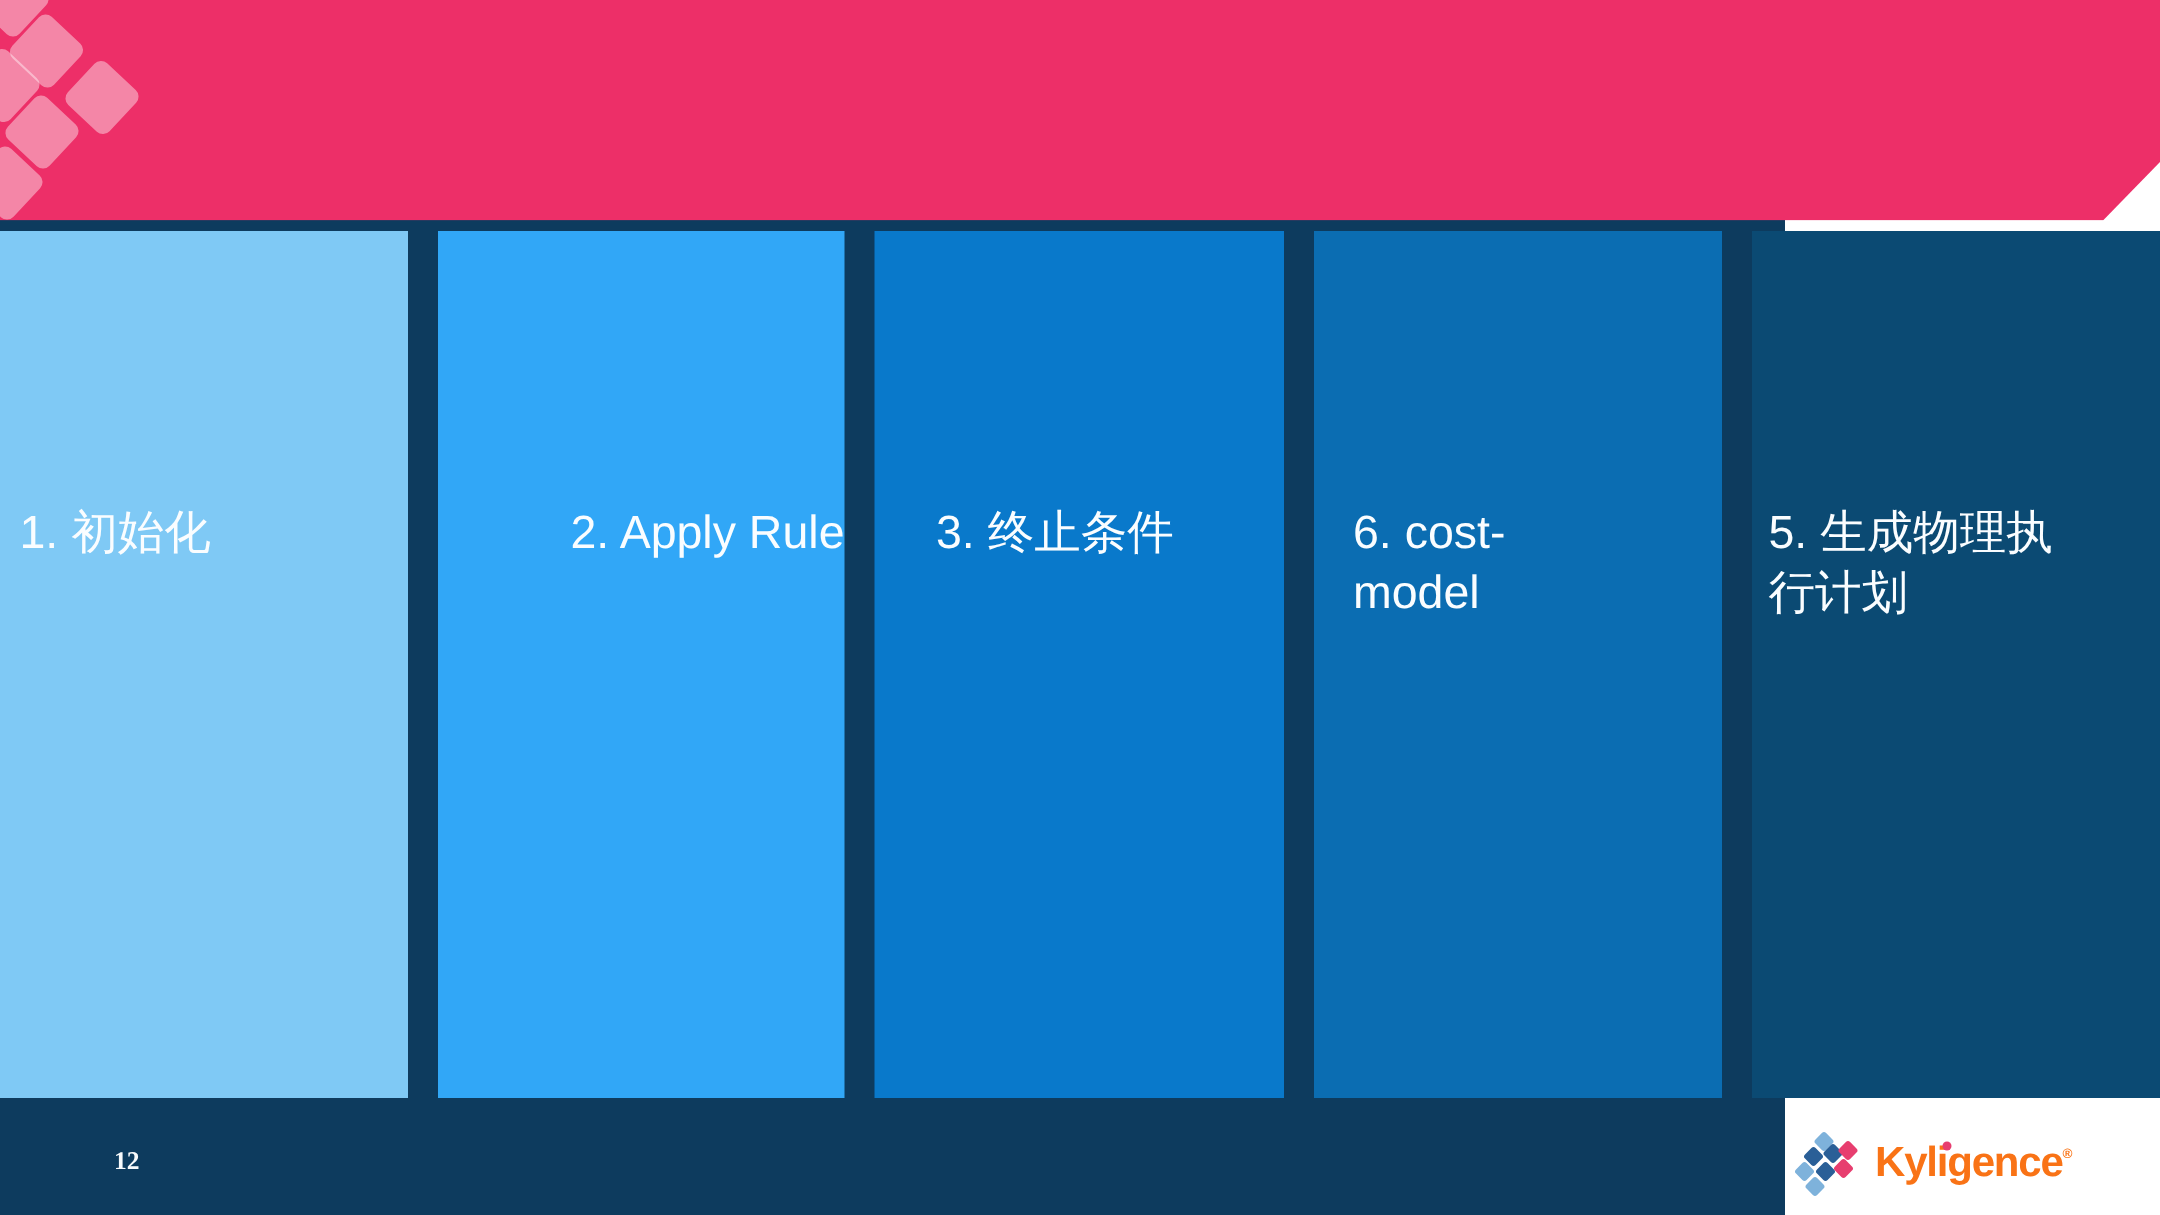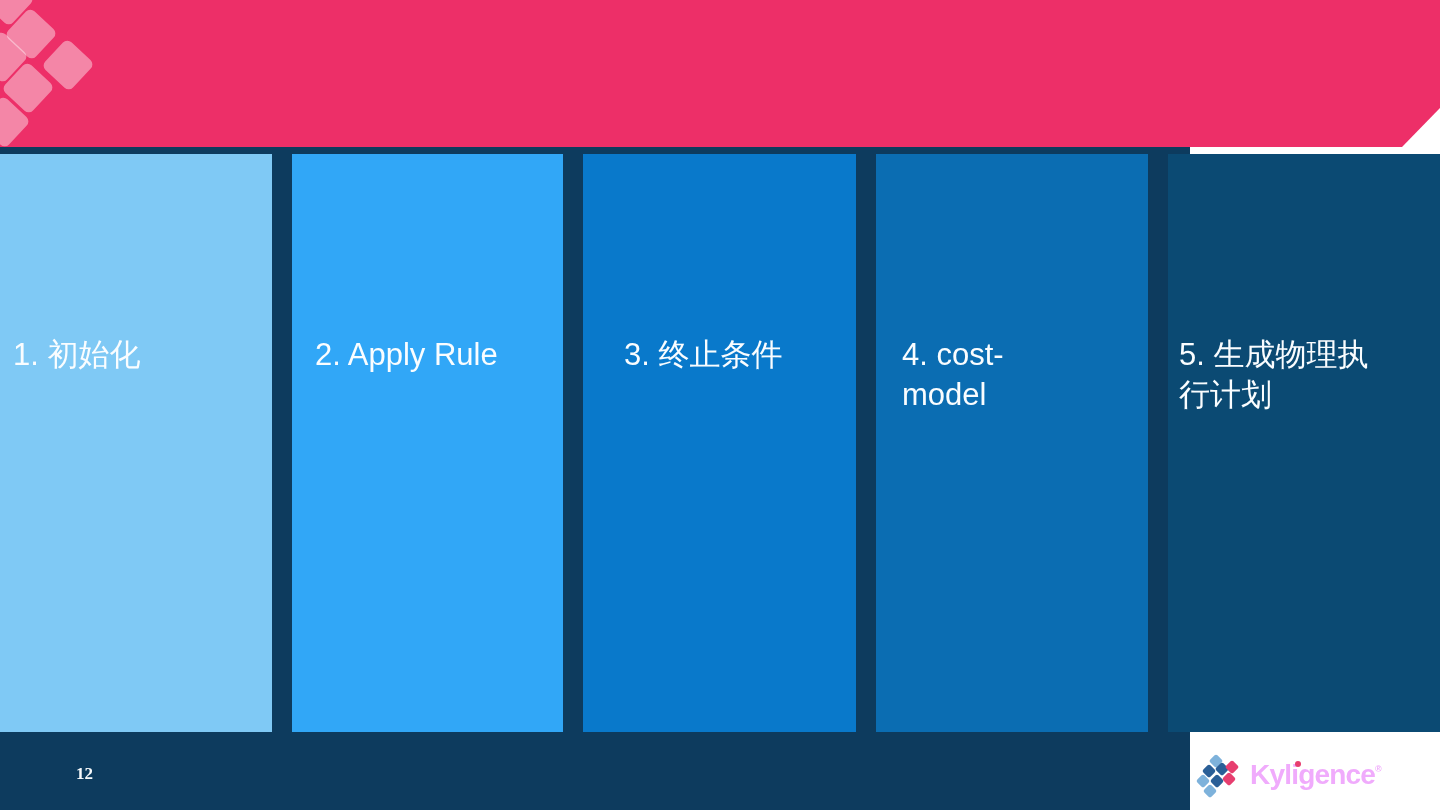--- a/index.html
+++ b/index.html
@@ -34,21 +34,21 @@
   .steps { position: absolute; top: 154px; left: 0; width: 1440px; height: 578px; }
   .step { position: absolute; top: 0; height: 578px; }
   .step-label {
     color: #FAFDFF;
     font-size: 31px;
     line-height: 40px;
     white-space: pre-line;
     padding-top: 181px;
   }
   .s1 { left: 0;      width: 272px; }  .s1 .step-label { padding-left: 13px; }
-  .s2 { left: 292px;  width: 271px; }  .s2 .step-label { padding-left: 23px; }
+  .s2 { left: 292px;  width: 271px; text-align: right; }  .s2 .step-label { padding-left: 23px; }
   .s3 { left: 583px;  width: 273px; }  .s3 .step-label { padding-left: 41px; }
   .s4 { left: 876px;  width: 272px; }  .s4 .step-label { padding-left: 26px; }
   .s5 { left: 1168px; width: 272px; }  .s5 .step-label { padding-left: 11px; }
 
   
   .page-num {
     position: absolute; left: 76px; top: 764px;
     color: #F7FAFC;
     font-family: "Liberation Serif", "DejaVu Serif", serif;
     font-weight: bold;
@@ -98,21 +98,21 @@
     <div class="step s1" style="background-color: rgb(127, 201, 245);">
       <div class="step-label">1. 初始化</div>
     </div>
     <div class="step s2" style="background-color: rgb(49, 167, 247);">
       <div class="step-label">2. Apply Rule</div>
     </div>
     <div class="step s3" style="background-color: rgb(9, 121, 203);">
       <div class="step-label">3. 终止条件</div>
     </div>
     <div class="step s4" style="background-color: rgb(11, 109, 178);">
-      <div class="step-label">4. cost-
+      <div class="step-label">6. cost-
 model</div>
     </div>
     <div class="step s5" style="background-color: rgb(11, 74, 115);">
       <div class="step-label">5. 生成物理执
 行计划</div>
     </div>
   </div>
 
   <div class="page-num">12</div>
 
@@ -120,19 +120,19 @@
     <div class="mark">
       <div class="mk mk1" style="background-color: rgb(126, 178, 219);"></div>
       <div class="mk mk2" style="background-color: rgb(42, 95, 151);"></div>
       <div class="mk mk3" style="background-color: rgb(42, 95, 151);"></div>
       <div class="mk mk4" style="background-color: rgb(231, 62, 111);"></div>
       <div class="mk mk5" style="background-color: rgb(126, 178, 219);"></div>
       <div class="mk mk6" style="background-color: rgb(42, 95, 151);"></div>
       <div class="mk mk7" style="background-color: rgb(231, 62, 111);"></div>
       <div class="mk mk8" style="background-color: rgb(126, 178, 219);"></div>
     </div>
-    <div class="wordmark" style="color: #f0abfc;">
+    <div class="wordmark" style="color: #f97316;">
       <span>Kyligence</span><span class="reg">®</span>
       <span class="i-dot" style="background-color: rgb(231, 62, 111);"></span>
     </div>
   </div>
 
 </div>
 
 </body></html>

